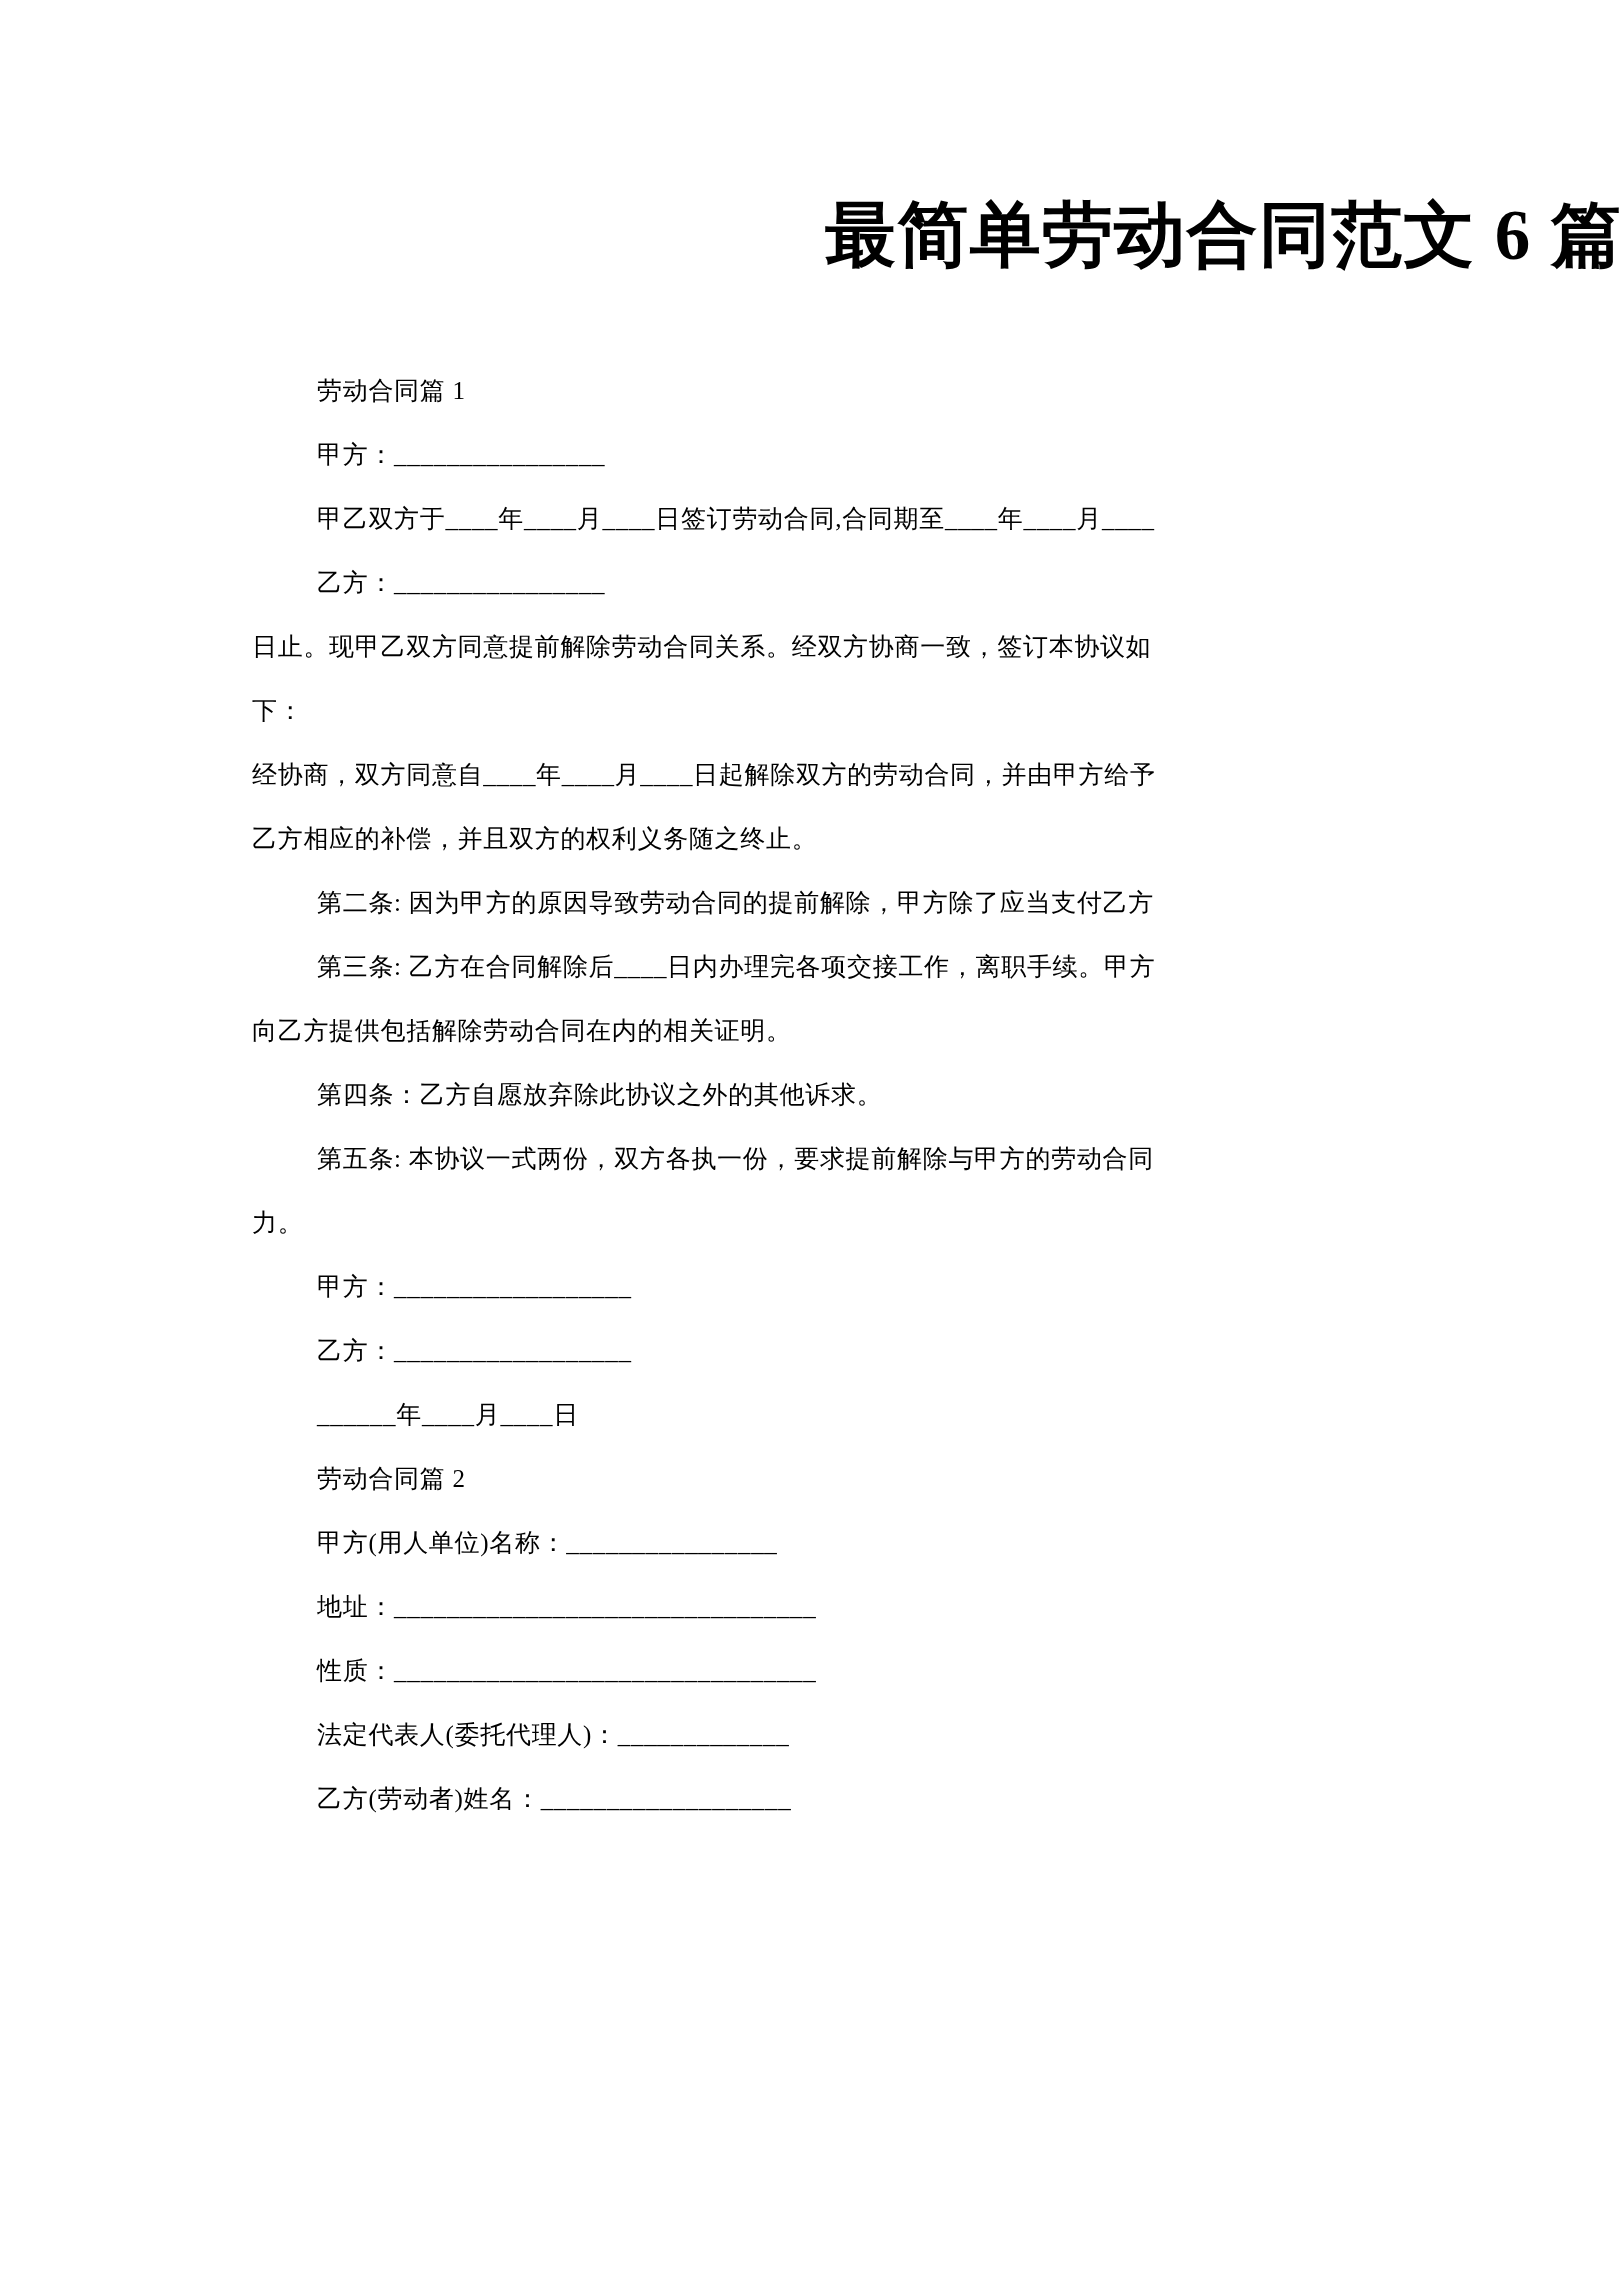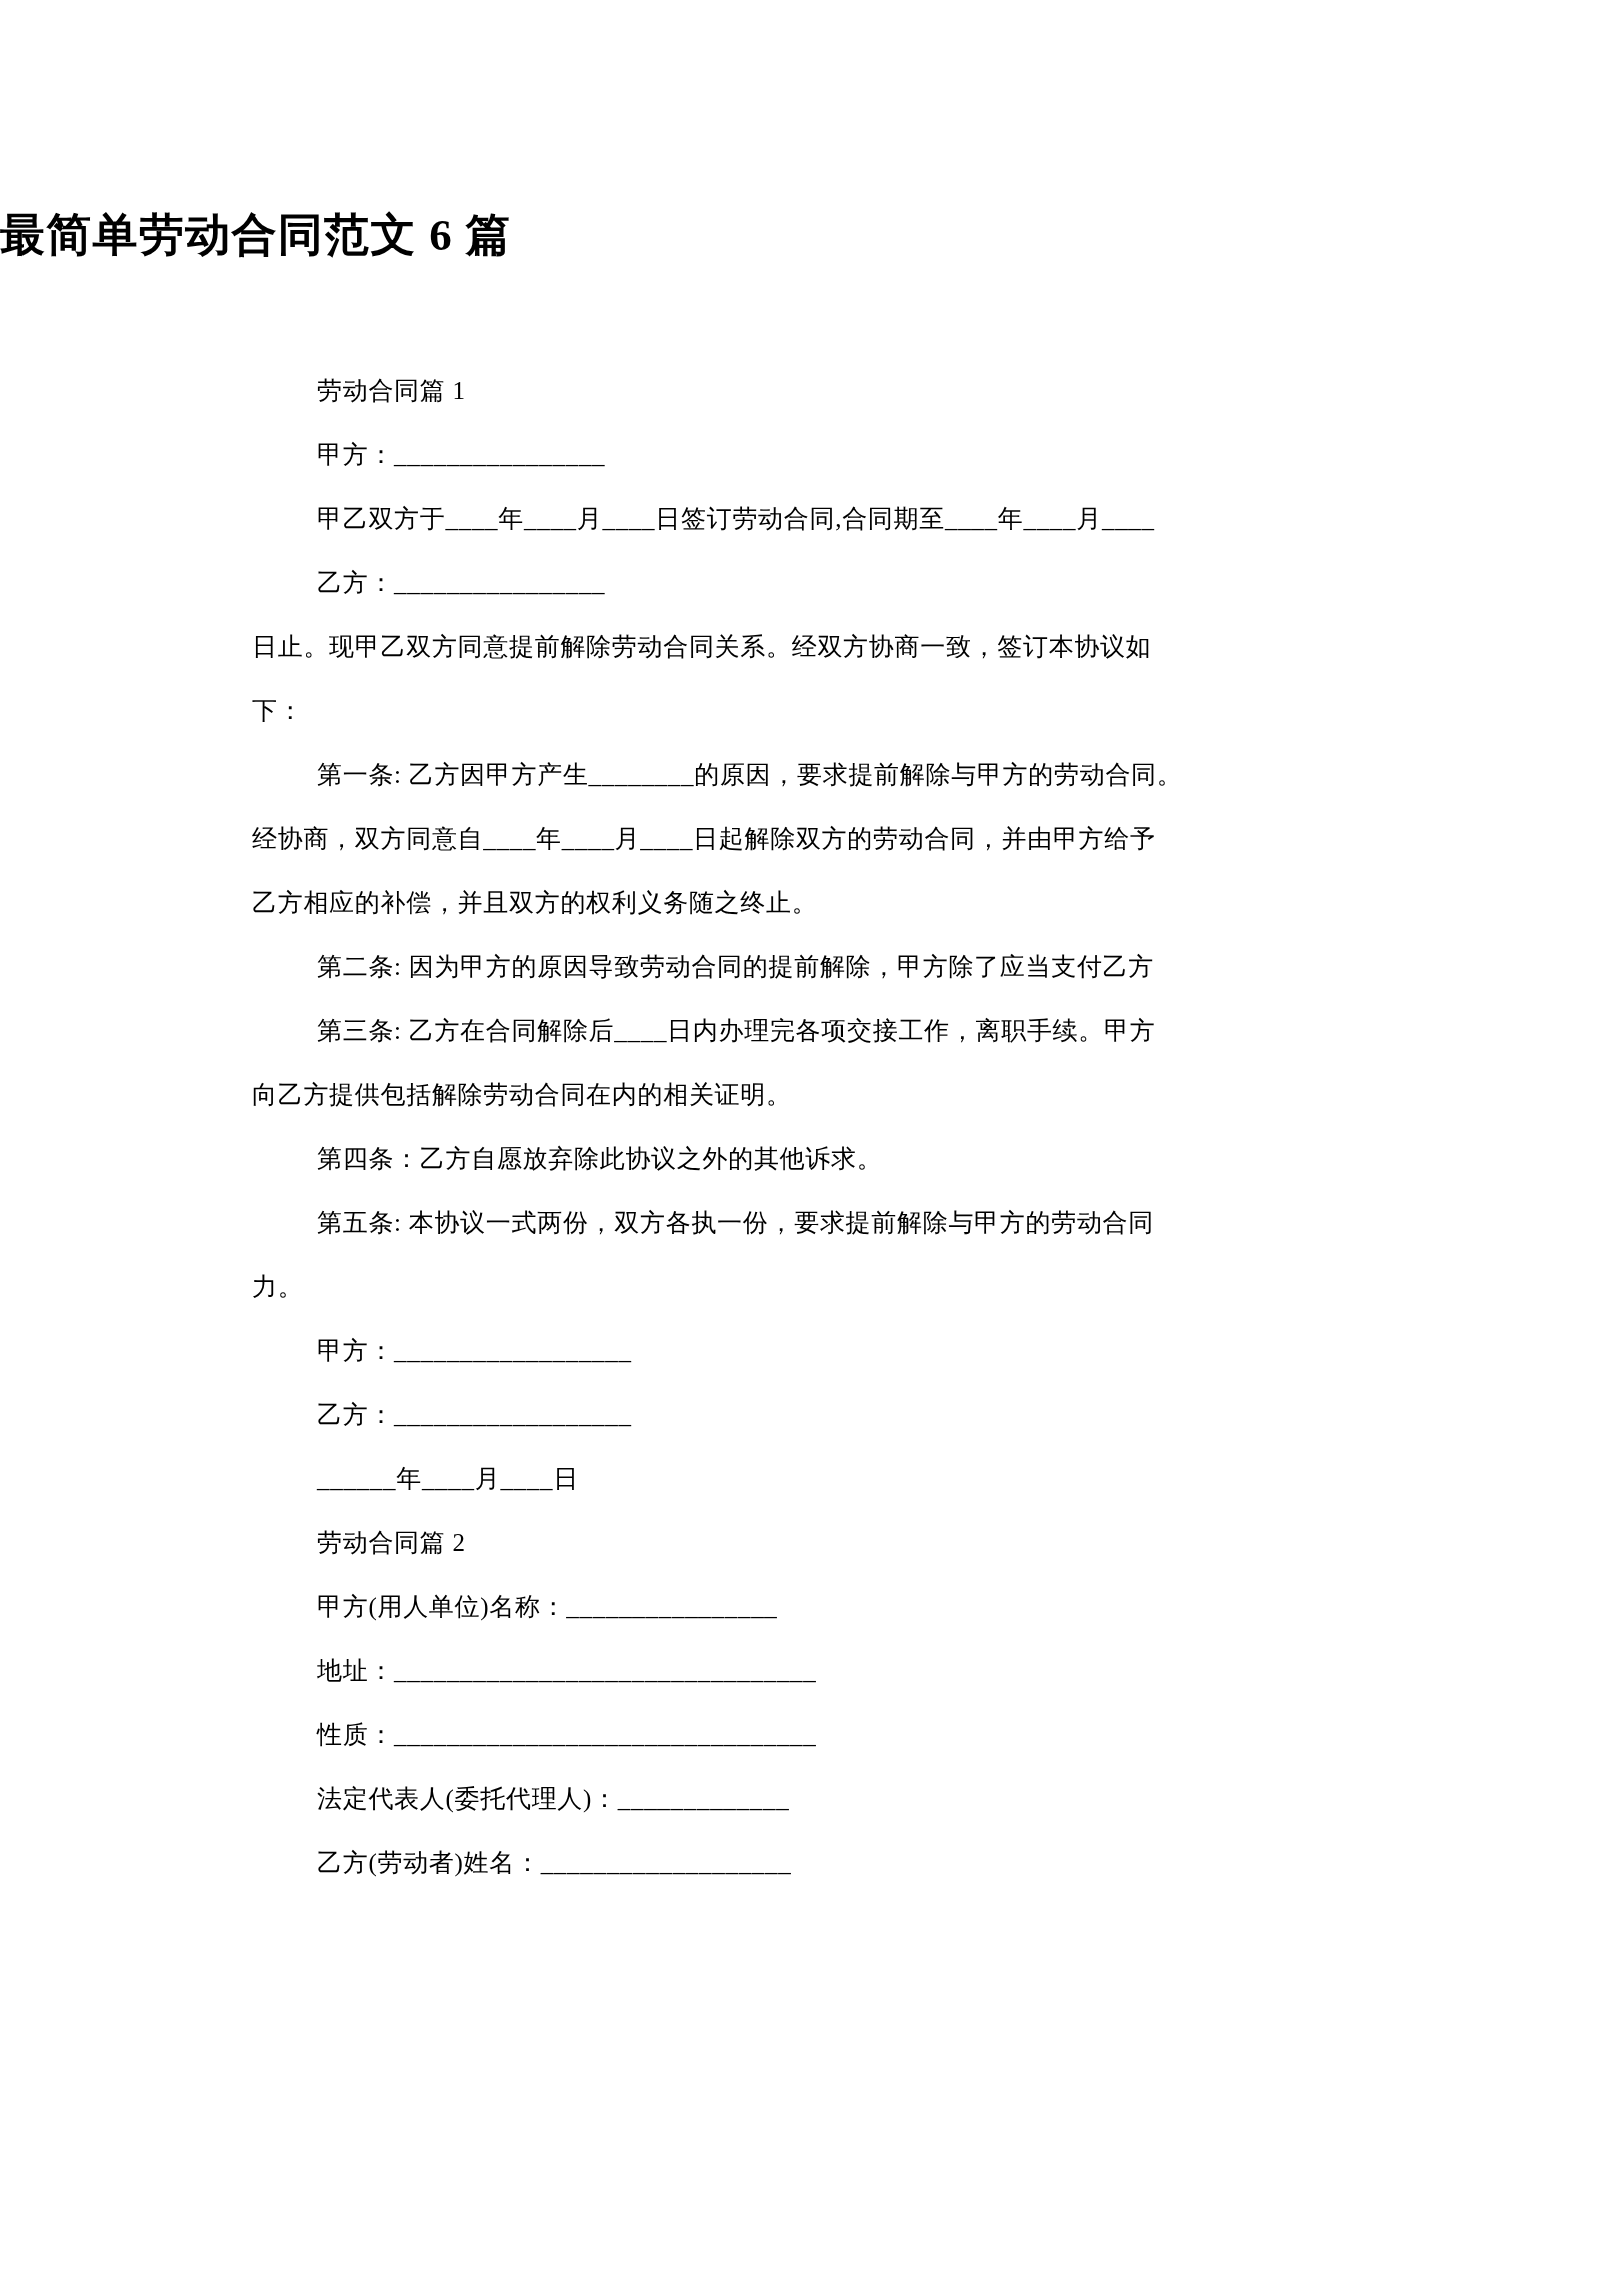--- a/index.html
+++ b/index.html
@@ -12,24 +12,24 @@
     width: 1623px;
     height: 2295px;
     background: #ffffff;
     color: #000000;
     font-family: "Liberation Serif", "DejaVu Serif", serif;
     overflow: hidden;
   }
   .doc-title {
     margin: 204px 0 0 0;
     padding: 0;
-    font-size: 45px;
+    font-size: 71px;
     line-height: 62px;
     font-weight: bold;
-    text-align: left;
+    text-align: right;
     white-space: nowrap;
     letter-spacing: 1.3px;
   }
   .doc-body {
     margin-top: 93px;
     padding-left: 252px;
     padding-right: 226px;
   }
   .line {
     margin: 0;
@@ -49,21 +49,20 @@
 
 <div class="page">
   <h1 class="doc-title">最简单劳动合同范文 6 篇</h1>
   <div class="doc-body">
     <p class="line indent">劳动合同篇 1</p>
     <p class="line indent">甲方：________________</p>
     <p class="line indent">甲乙双方于____年____月____日签订劳动合同,合同期至____年____月____</p>
     <p class="line indent">乙方：________________</p>
     <p class="line">日止。现甲乙双方同意提前解除劳动合同关系。经双方协商一致，签订本协议如</p>
     <p class="line">下：</p>
-    <p class="line indent">第一条: 乙方因甲方产生________的原因，要求提前解除与甲方的劳动合同。</p>
     <p class="line">经协商，双方同意自____年____月____日起解除双方的劳动合同，并由甲方给予</p>
     <p class="line">乙方相应的补偿，并且双方的权利义务随之终止。</p>
     <p class="line indent">第二条: 因为甲方的原因导致劳动合同的提前解除，甲方除了应当支付乙方</p>
     <p class="line indent">第三条: 乙方在合同解除后____日内办理完各项交接工作，离职手续。甲方</p>
     <p class="line">向乙方提供包括解除劳动合同在内的相关证明。</p>
     <p class="line indent">第四条：乙方自愿放弃除此协议之外的其他诉求。</p>
     <p class="line indent">第五条: 本协议一式两份，双方各执一份，要求提前解除与甲方的劳动合同</p>
     <p class="line">力。</p>
     <p class="line indent">甲方：__________________</p>
     <p class="line indent">乙方：__________________</p>

